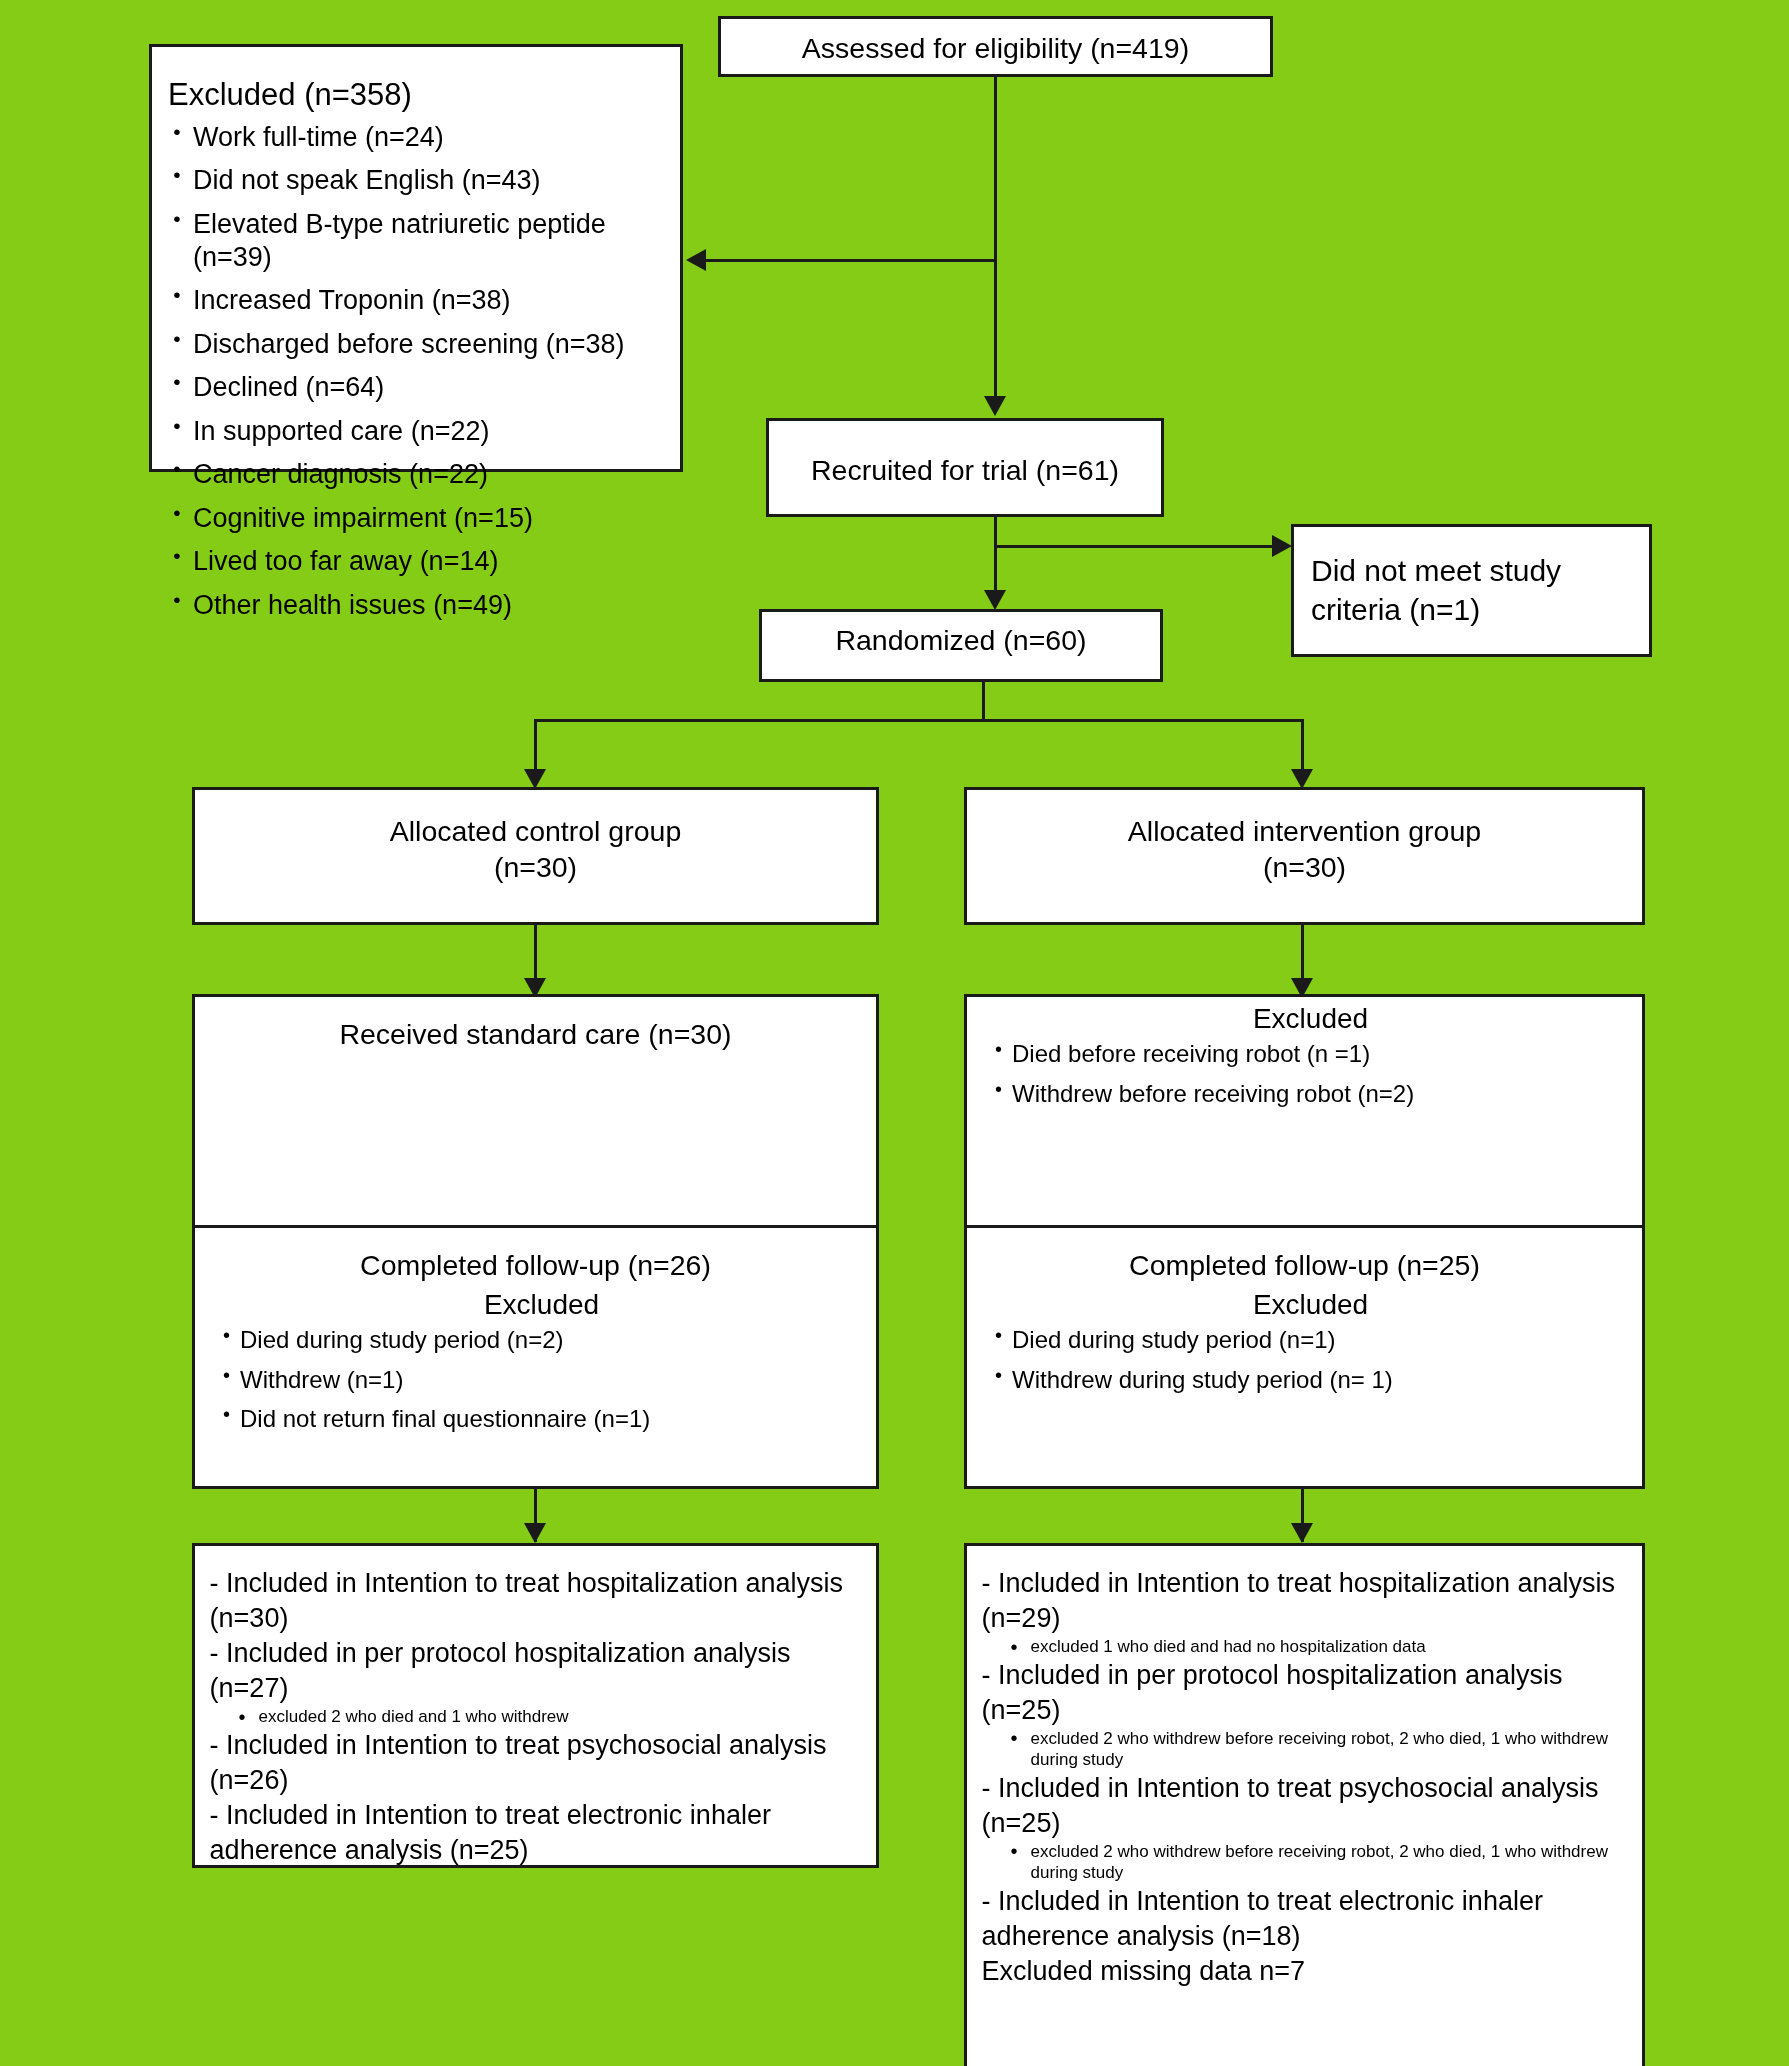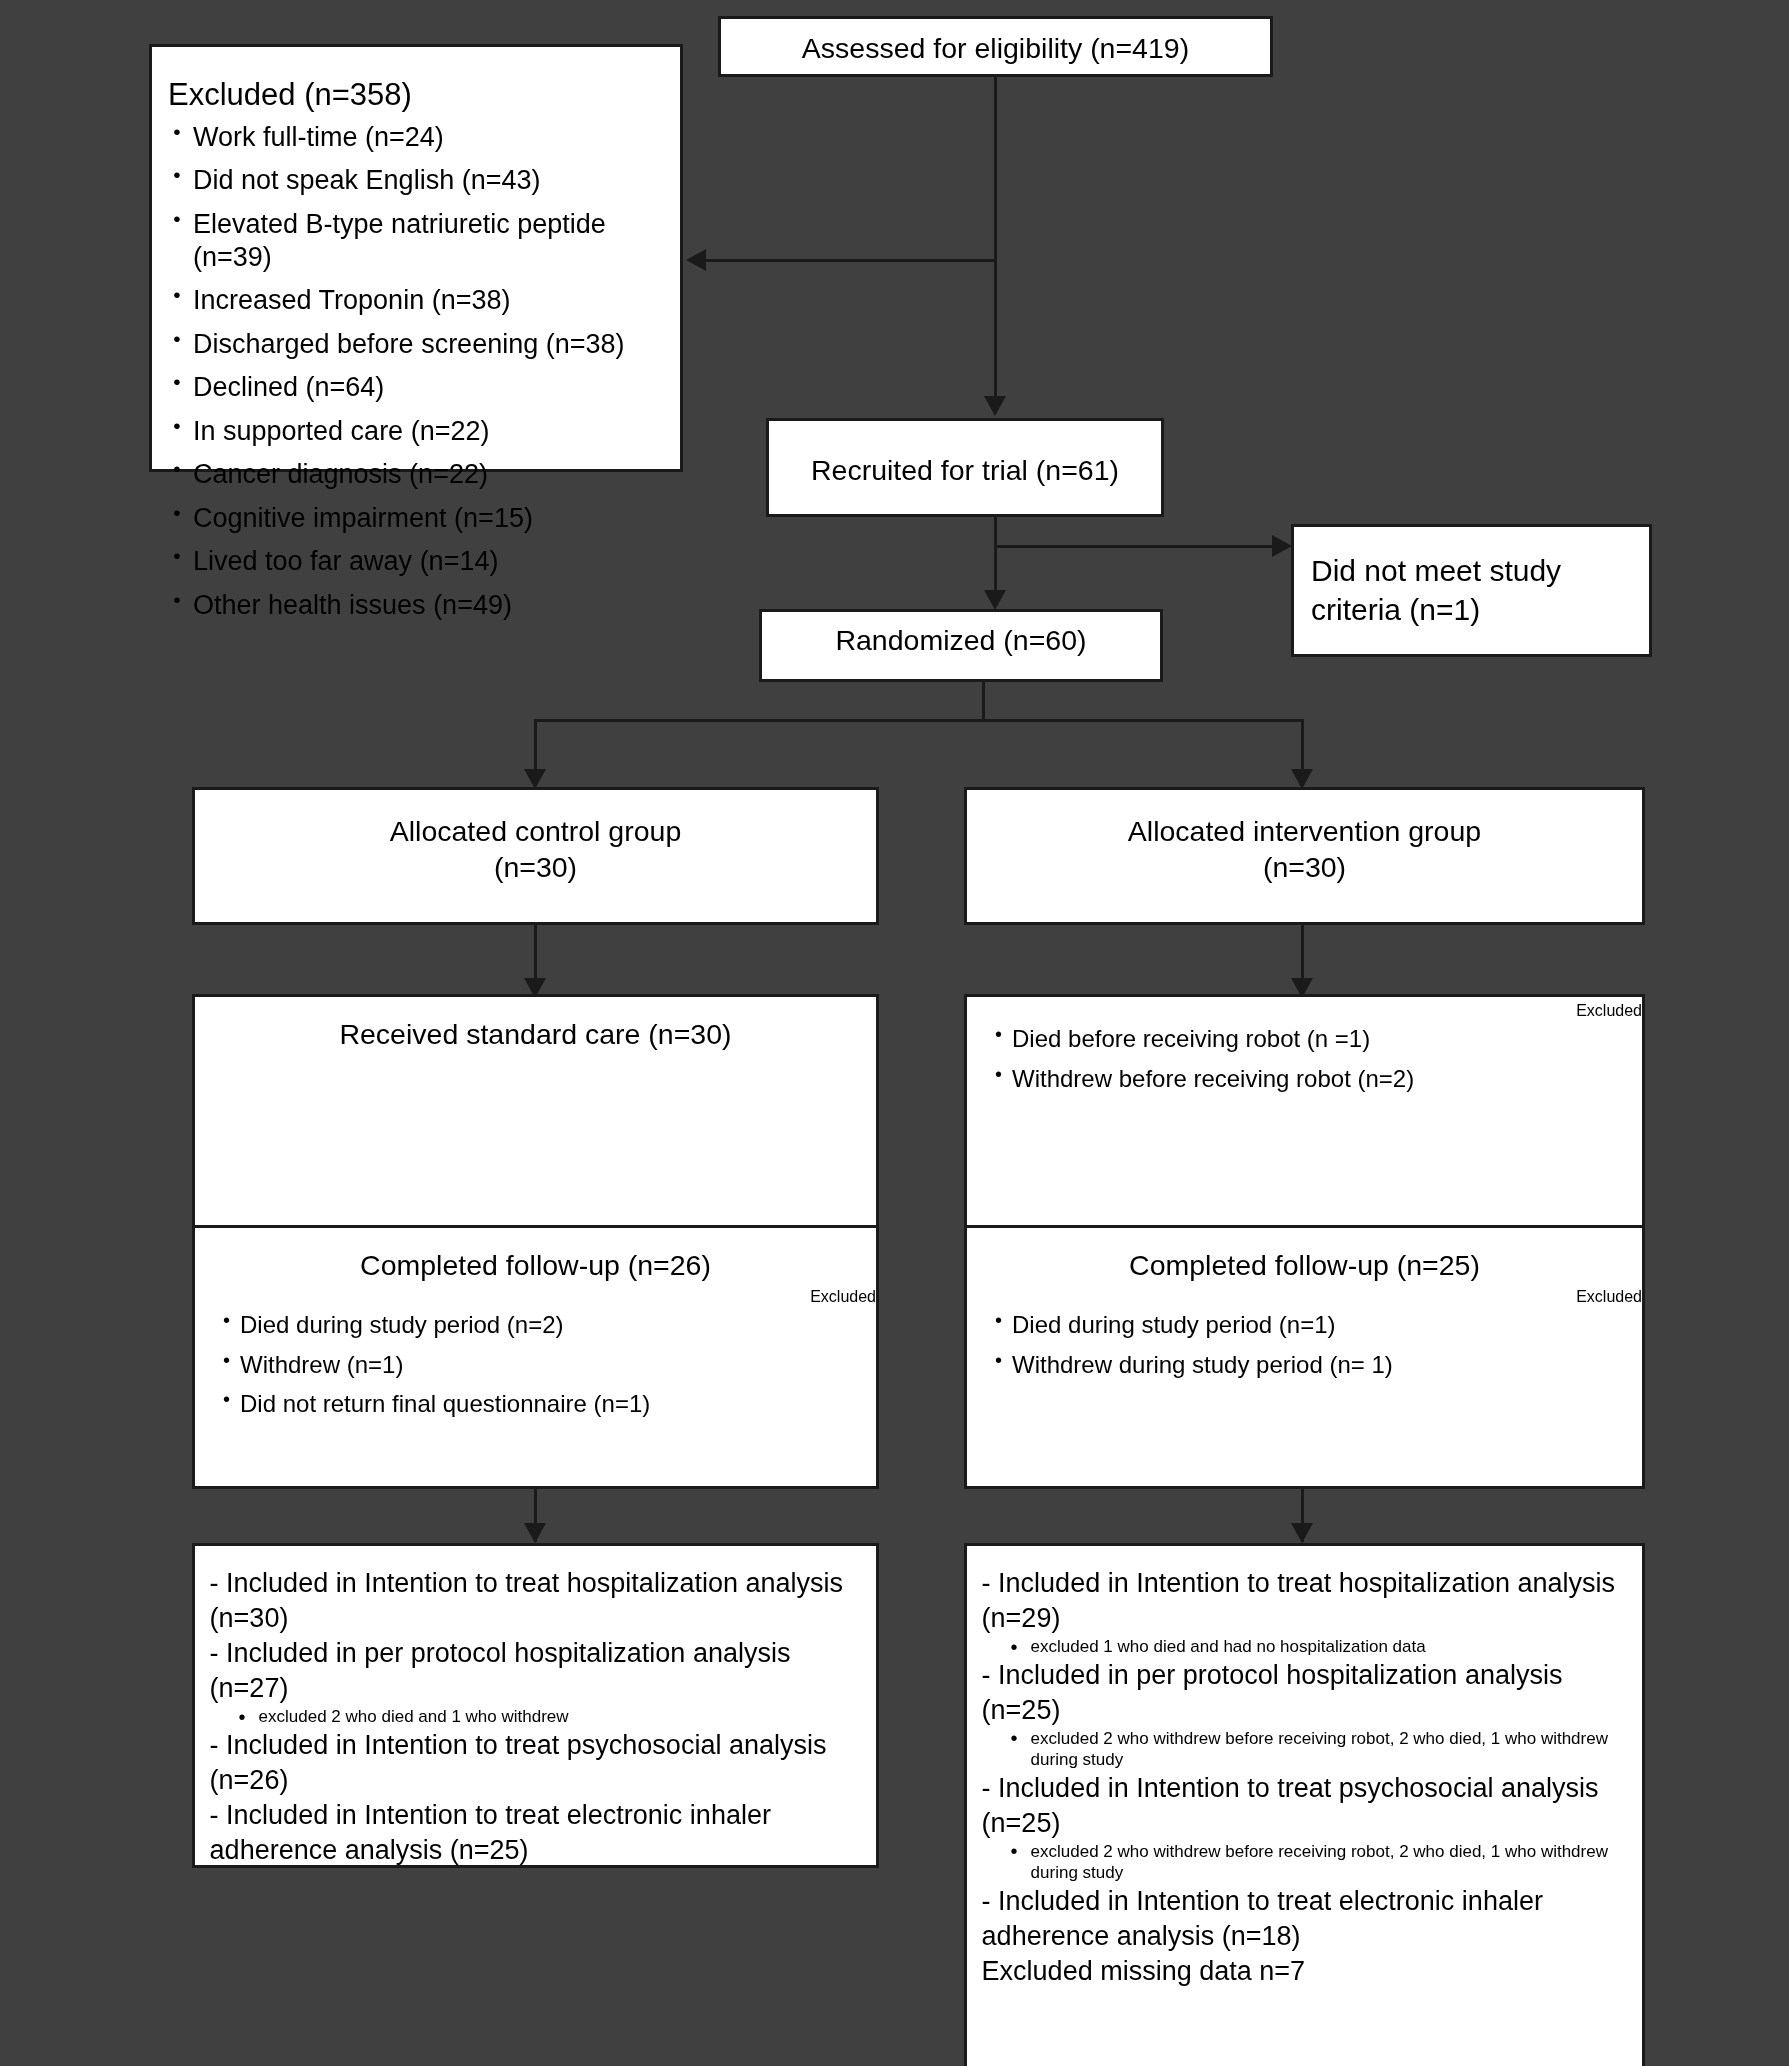--- a/index.html
+++ b/index.html
@@ -8,44 +8,44 @@
     background: #ffffff;
   }
   body {
     font-family: "Liberation Sans", sans-serif;
     color: #000000;
   }
   #canvas {
     position: relative;
     width: 1789px;
     height: 2066px;
-    background: #404040;
+    background: #84cc16;
     overflow: hidden;
   }
   .box {
     position: absolute;
     box-sizing: border-box;
     border: 3.3px solid #1a1a1a;
     background: #ffffff;
     padding: 0;
   }
   .box-text {
     font-size: 28.5px;
     line-height: 1.30;
     white-space: pre-wrap;
   }
   .title-line {
     font-size: 28.5px;
     line-height: 1.28;
     text-align: center;
   }
   .sub-head {
-    font-size: 16px;
+    font-size: 28px;
     line-height: 1.25;
-    text-align: right;
+    text-align: center;
   }
   ul.bullets {
     list-style: none;
     margin: 0;
     padding: 0;
   }
   ul.bullets li {
     font-size: 24px;
     line-height: 1.22;
     margin: 0 0 10.6px 0;

